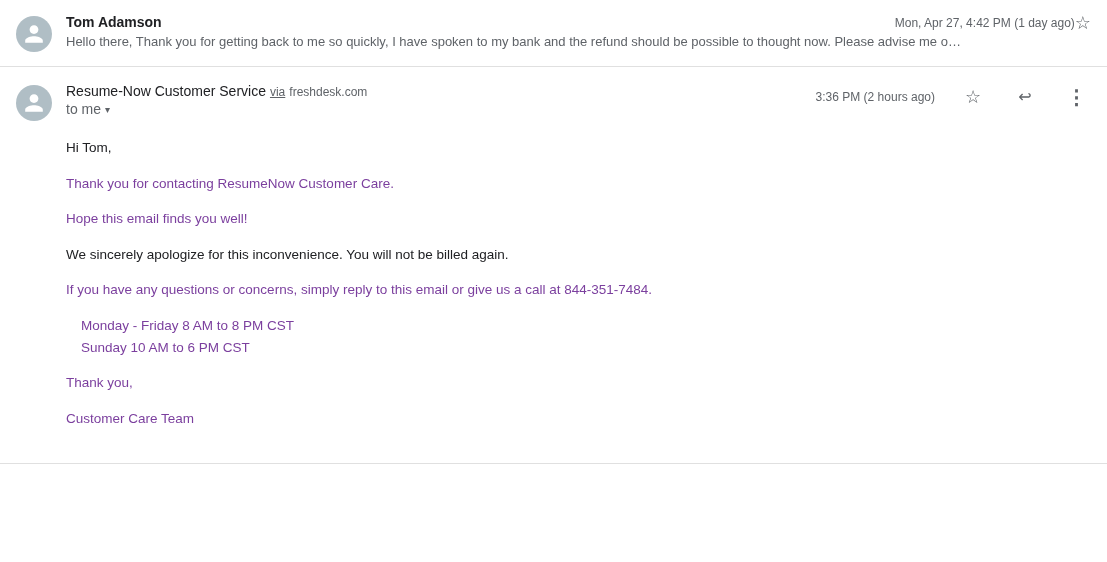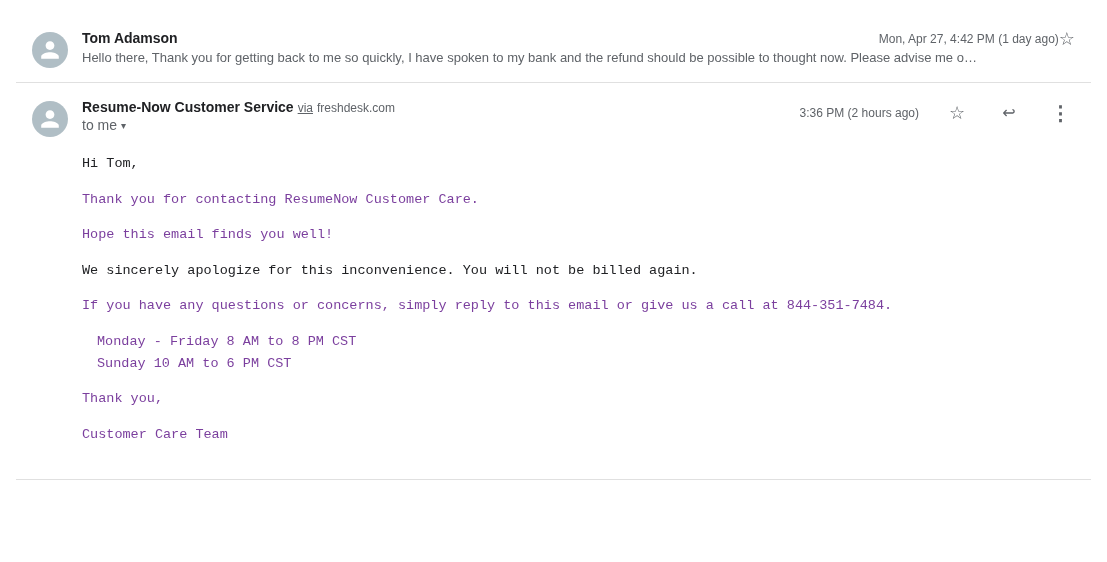--- a/index.html
+++ b/index.html
@@ -7,21 +7,21 @@
       font-family: Arial, sans-serif;
       font-size: 14px;
       color: #202124;
       background: #fff;
       width: 1107px;
       min-height: 562px;
     }
 
     .email-thread {
       width: 100%;
-      padding: 16px;
+      padding: 0;
     }
 
     
     .email-row {
       display: flex;
       align-items: flex-start;
       padding: 14px 16px 14px 16px;
       border-bottom: 1px solid #e0e0e0;
       position: relative;
     }
@@ -109,21 +109,21 @@
     }
 
     .sender-line {
       display: flex;
       align-items: baseline;
       gap: 4px;
       flex-wrap: wrap;
     }
 
     .sender-main {
-      font-weight: 700;
+      font-weight: 400;
       font-size: 14px;
       color: #202124;
     }
 
     .via-text {
       font-size: 12px;
       color: #5f6368;
       text-decoration: underline;
     }
 
@@ -185,21 +185,20 @@
       font-weight: 700;
       letter-spacing: 1px;
     }
 
     
     .email-body {
       margin-left: 50px;
       font-size: 13.5px;
       line-height: 1.6;
       color: #202124;
-      font-family: Liberation Mono, monospace;
     }
 
     .body-line {
       margin-bottom: 0;
     }
 
     .body-paragraph {
       margin-bottom: 14px;
     }
 

